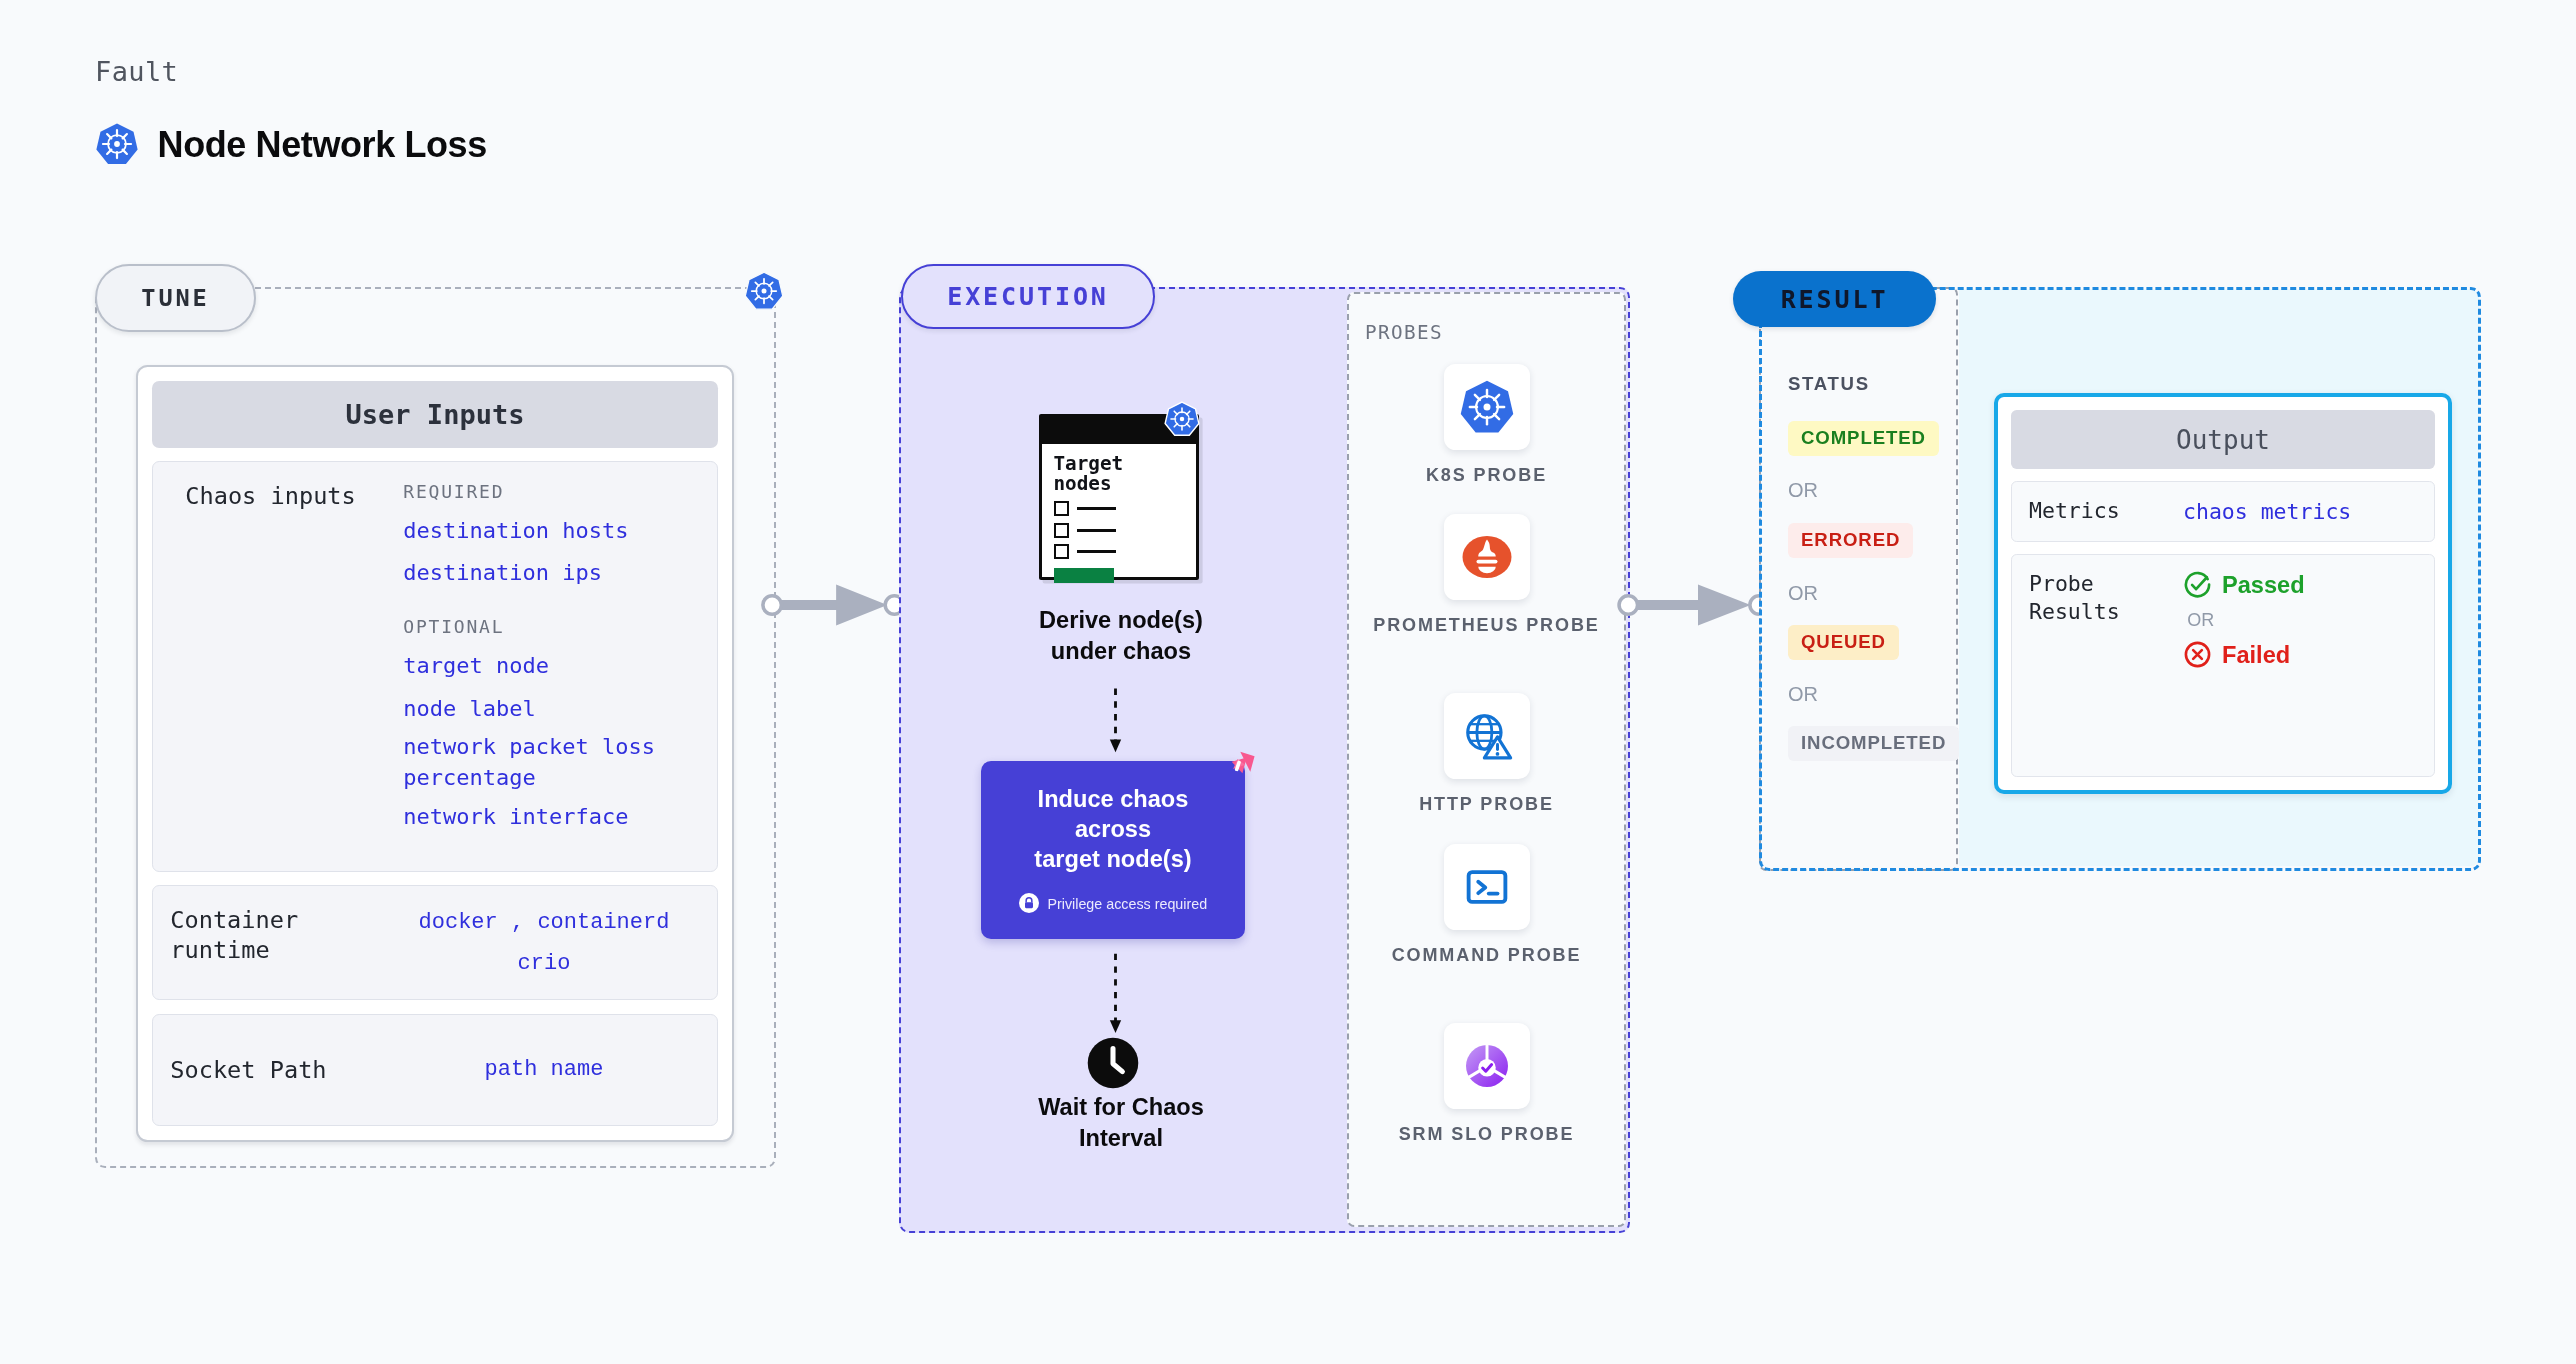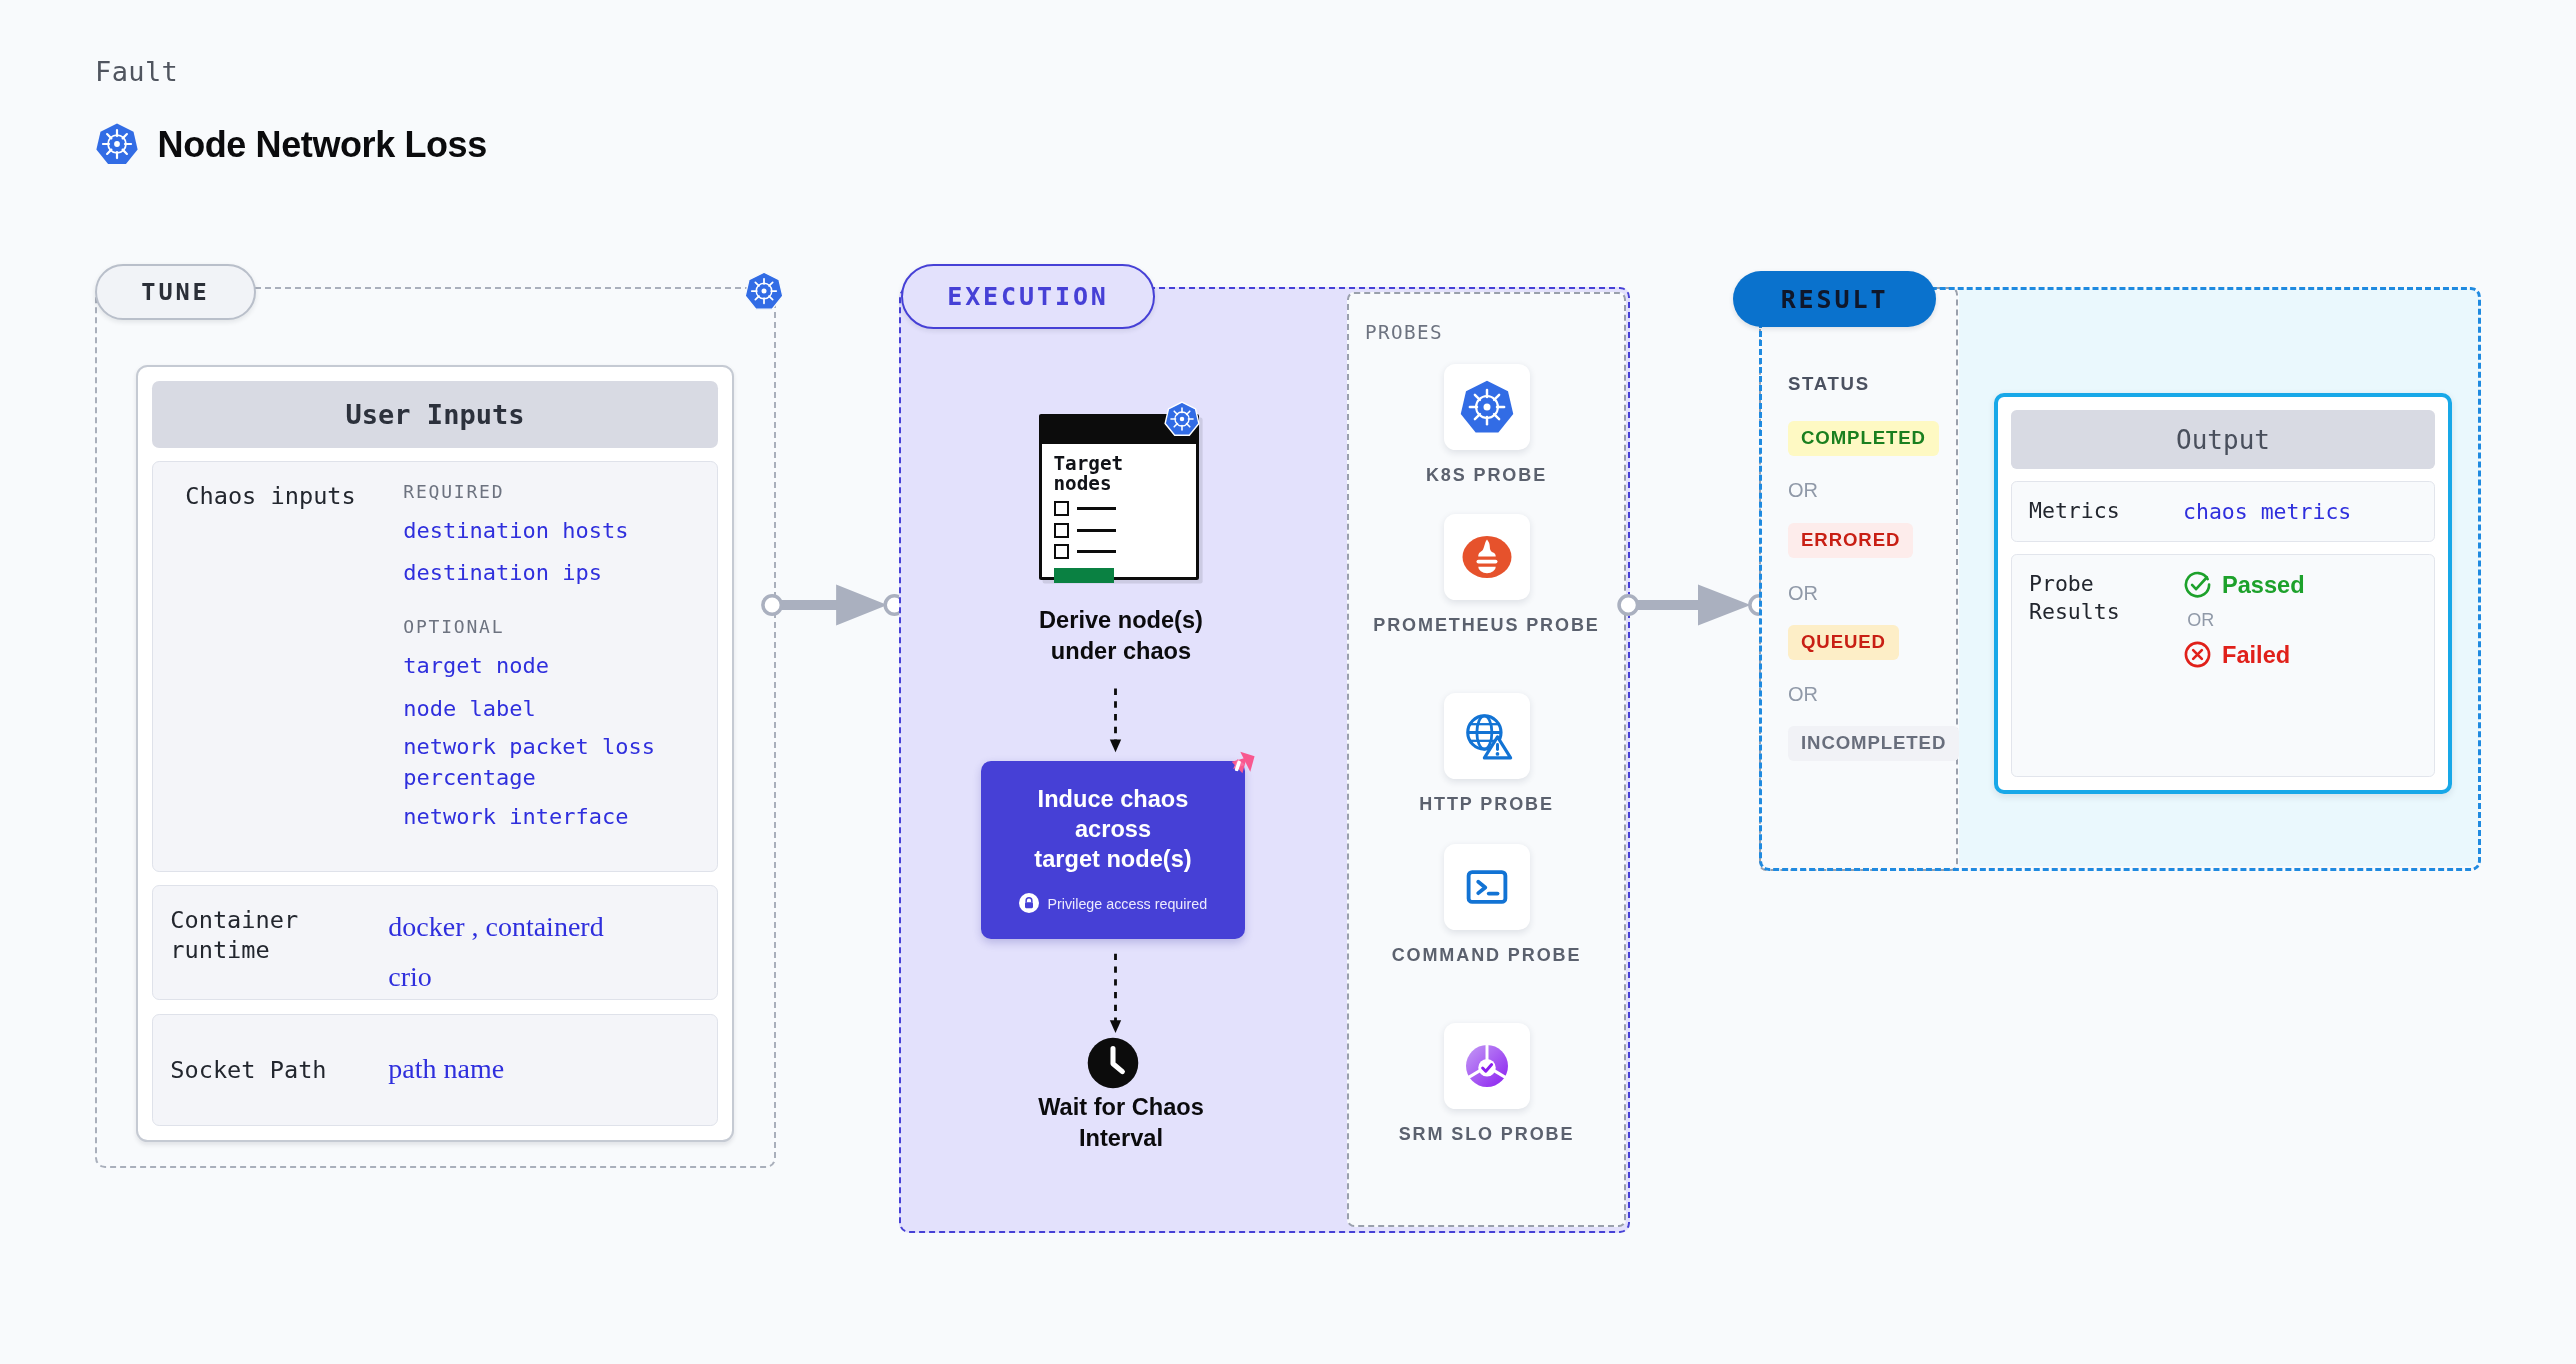--- a/index.html
+++ b/index.html
@@ -51,21 +51,21 @@
     background: #eaf8fd; border-radius: 0 8.6px 8.6px 0;
   }
 
   
   .pill {
     position: absolute; display: flex; align-items: center; justify-content: center;
     border-radius: 716px; font-family: "DejaVu Sans Mono", monospace;
     font-weight: 700; letter-spacing: 2.9px;
   }
   .pill-tune {
-    left: 95px; top: 264px; width: 161px; height: 56px;
+    left: 95px; top: 264px; width: 161px; height: 68px;
     background: #f1f3f7; border: 2.1px solid #b9bfca; color: #2b2f38; font-size: 23.6px;
     box-shadow: 0 2.1px 5px rgba(20,25,40,.10);
   }
   .pill-exec {
     left: 901px; top: 264px; width: 254px; height: 65px;
     background: #e3e1fc; border: 2.9px solid #4640d6; color: #4640d6; font-size: 25px;
     box-shadow: 0 2.1px 5px rgba(20,25,40,.10);
   }
   .pill-result {
     left: 1733px; top: 271px; width: 203px; height: 56px;
@@ -98,22 +98,22 @@
     font-family: "DejaVu Sans Mono", monospace; font-size: 18px; color: #6d7380;
     letter-spacing: 1.8px; margin-bottom: 13px;
   }
   .chaos-item {
     font-family: "DejaVu Sans Mono", monospace; font-size: 22px; color: #2f2fdd;
     line-height: 1.42; margin-bottom: 11.5px;
   }
   .chaos-item.tight { margin-bottom: 7.2px; }
   .spacer-20 { height: 15.8px; }
   .runtime-line {
-    font-family: Liberation Serif, serif; font-size: 28px; color: #2f2fdd;
-    line-height: 1.6; margin-bottom: 5.7px;
+    font-family: Liberation Mono, monospace; font-size: 22px; color: #2f2fdd;
+    line-height: 1.6; margin-bottom: 5.7px; text-align: center;
   }
   .comma { color: #2f2fdd; }
 
   
   .k8s-badge-tune { position: absolute; left: 744px; top: 271px; }
 
   
   .connector { position: absolute; height: 64px; }
   .connector svg { display: block; }
 

